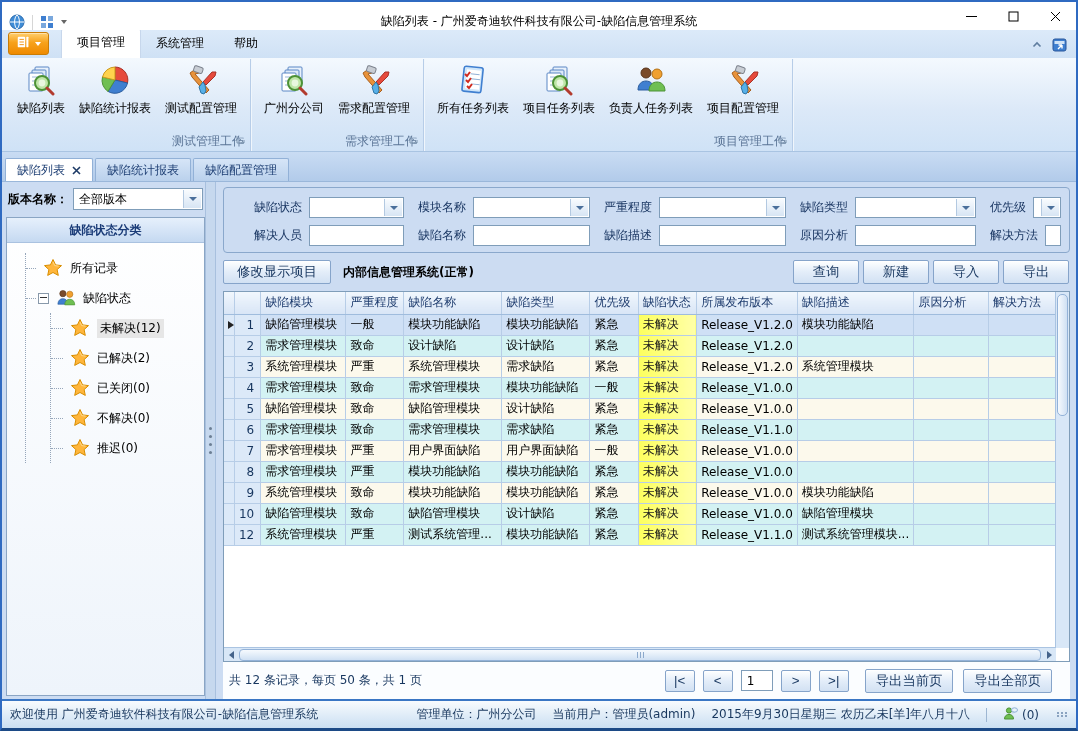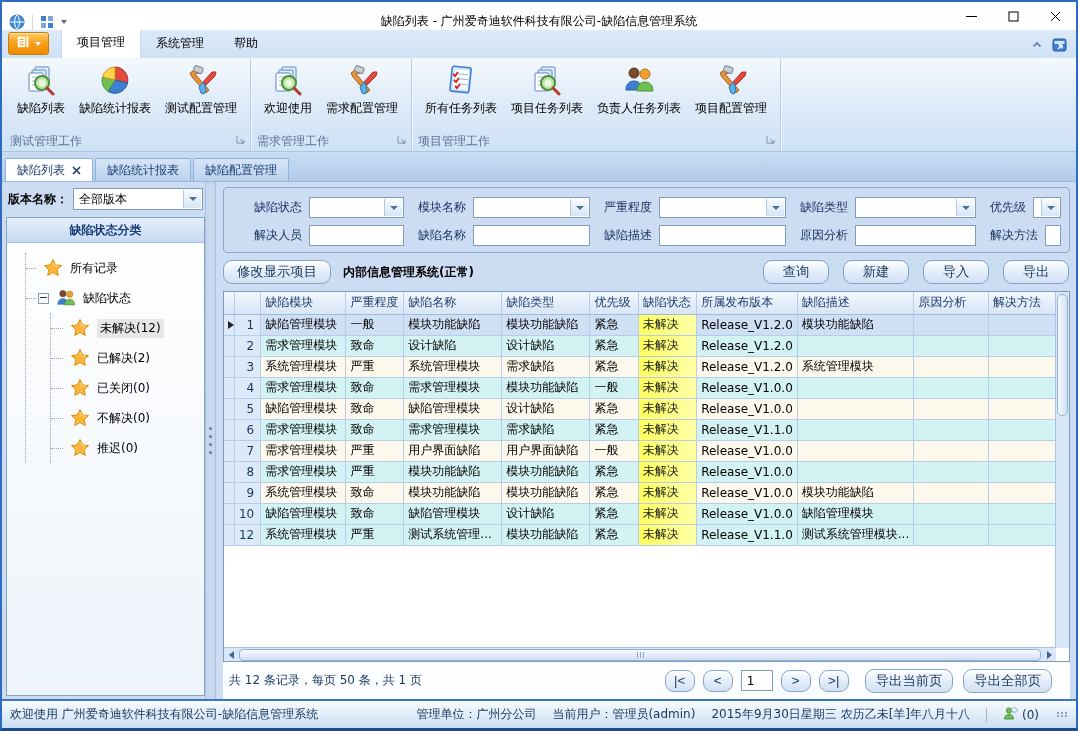--- a/index.html
+++ b/index.html
@@ -29,21 +29,21 @@
   .ribbon-right{margin-left:auto;display:flex;align-items:center;gap:10px;padding-bottom:5px;}
 
   
   .ribbon-body{height:92px;background:linear-gradient(#f4f9fe,#dcE9f8 55%,#cfe2f6);display:flex;align-items:stretch;
                padding:1px 2px 0;border-bottom:1px solid #a9c4e2;flex:0 0 auto;}
   .rgroup{position:relative;display:flex;flex-direction:column;padding:2px 6px 0;border-right:1px solid #b7cde8;box-shadow:1px 0 0 #f0f6fc;}
   .rbtns{flex:1;display:flex;align-items:stretch;}
   .rbtn{padding:3px 7px 1px;display:flex;flex-direction:column;align-items:center;justify-content:flex-start;gap:4px;border-radius:3px;cursor:default;}
   .rbtn .ricon svg{width:32px;height:32px;display:block;}
   .rbtn .rlabel{white-space:nowrap;color:#000;}
-  .rfoot{height:19px;display:flex;align-items:center;justify-content:flex-start;color:#5a7496;position:relative;}
+  .rfoot{height:19px;display:flex;align-items:center;justify-content:flex-end;color:#5a7496;position:relative;}
   .launcher{position:absolute;right:-1px;bottom:4px;}
 
   
   .doc-tabs{height:26px;background:linear-gradient(#c9dcf3,#b2cbea);display:flex;align-items:flex-end;padding:3px 3px 0;gap:2px;
             border-bottom:1px solid #9ab7da;flex:0 0 auto;}
   .dtab{height:23px;box-sizing:border-box;display:flex;align-items:center;gap:7px;padding:0 11px;color:#1e3f74;
         background:linear-gradient(#d6e5f7,#bad1ec);border:1px solid #92b1d7;border-bottom:none;border-radius:2px 2px 0 0;}
   .dtab.active{background:#fff;}
   .dtab .close-x svg{width:9px;height:9px;display:block;}
 
@@ -81,25 +81,25 @@
   .filter-box{height:66px;box-sizing:border-box;border:1px solid #8aa8cc;border-radius:4px;margin-left:5px;
               padding:9px 8px 6px 30px;display:flex;flex-direction:column;justify-content:space-between;}
   .filter-row{display:grid;grid-template-columns:150px 172px 182px 176px auto;column-gap:14px;align-items:center;}
   .fcell{display:flex;align-items:center;gap:7px;min-width:0;}
   .flabel{color:#15325f;white-space:nowrap;}
   .ffield{flex:1;height:21px;box-sizing:border-box;border:1px solid #7f9db9;background:#fff;position:relative;}
   .ffield input{width:100%;height:100%;border:none;outline:none;background:transparent;font:inherit;padding:0 4px;box-sizing:border-box;}
 
   
   .toolbar{height:30px;margin:4px 0 4px 5px;display:flex;align-items:center;gap:12px;}
-  .btn{height:24px;box-sizing:border-box;padding:0 13px;border:1px solid #86a4ca;border-radius:9px;color:#17365f;
+  .btn{height:24px;box-sizing:border-box;padding:0 13px;border:1px solid #86a4ca;border-radius:2px;color:#17365f;
        background:linear-gradient(#feffff,#e3edf9 50%,#d2e1f3);display:inline-flex;align-items:center;justify-content:center;
        box-shadow:inset 0 1px 0 #fff;white-space:nowrap;cursor:default;}
   .project-label{font-weight:bold;color:#000;}
-  .toolbar-actions{margin-left:auto;display:flex;gap:14px;padding-right:1px;}
+  .toolbar-actions{margin-left:auto;display:flex;gap:4px;padding-right:1px;}
   .toolbar-actions .btn{min-width:66px;}
 
   
   .grid-wrap{position:relative;height:371px;box-sizing:border-box;border:1px solid #7f9db9;background:#fff;margin-left:5px;overflow:hidden;}
   .grid-scroll{position:absolute;left:0;top:0;right:13px;bottom:13px;overflow:hidden;}
   table.grid{border-collapse:collapse;table-layout:fixed;}
   .grid th,.grid td{border-right:1px solid #b7cde7;border-bottom:1px solid #b7cde7;height:21px;padding:0 4px;box-sizing:border-box;
        overflow:hidden;white-space:nowrap;text-overflow:ellipsis;font-weight:normal;}
   .grid thead th{background:linear-gradient(#f1f7fd,#d8e5f6);color:#1e3c6e;text-align:left;height:22px;border-bottom:1px solid #9fbcdd;}
   td.csel{background:#dce9f8;padding:0;position:relative;}
@@ -268,21 +268,21 @@
               <svg viewBox="0 0 32 32">
                 <rect x="10" y="3" width="14" height="18" rx="1" fill="#e8f1fb" stroke="#5b87c5"></rect>
                 <rect x="7" y="6" width="14" height="18" rx="1" fill="#dcE9f8" stroke="#5b87c5"></rect>
                 <rect x="4" y="9" width="14" height="18" rx="1" fill="#fff" stroke="#5b87c5"></rect>
                 <path d="M7 13h8M7 17h8M7 21h6" stroke="#9ab7d8"></path>
                 <circle cx="17" cy="19" r="7" fill="#bfe6a8" stroke="#4d9236" stroke-width="2"></circle>
                 <circle cx="17" cy="19" r="3.4" fill="#e9f7df"></circle>
                 <path d="M22 24l6 6" stroke="#b23b2e" stroke-width="3" stroke-linecap="round"></path>
               </svg>
             </span>
-            <span class="rlabel">欢迎使用</span>
+            <span class="rlabel">广州分公司</span>
           </div>
           <div class="rbtn">
             <span class="ricon">
               <svg viewBox="0 0 32 32">
                 <path d="M5 9l7-5 3 2-1 3-4 1 14 16-3 3L7 13z" fill="#e8923a" stroke="#a85f1d"></path>
                 <rect x="9" y="2.5" width="9" height="6" rx="1.5" transform="rotate(18 13 5)" fill="#c8cdd4" stroke="#7c828c"></rect>
                 <path d="M27 8l-9 10 3 3 9-9 1-4z" fill="#e64a3c" stroke="#a83227"></path>
                 <path d="M18 18l-4 5 2 6 3 1 2-3-1-6z" fill="#57b0e8" stroke="#2f76a8"></path>
               </svg>
             </span>

